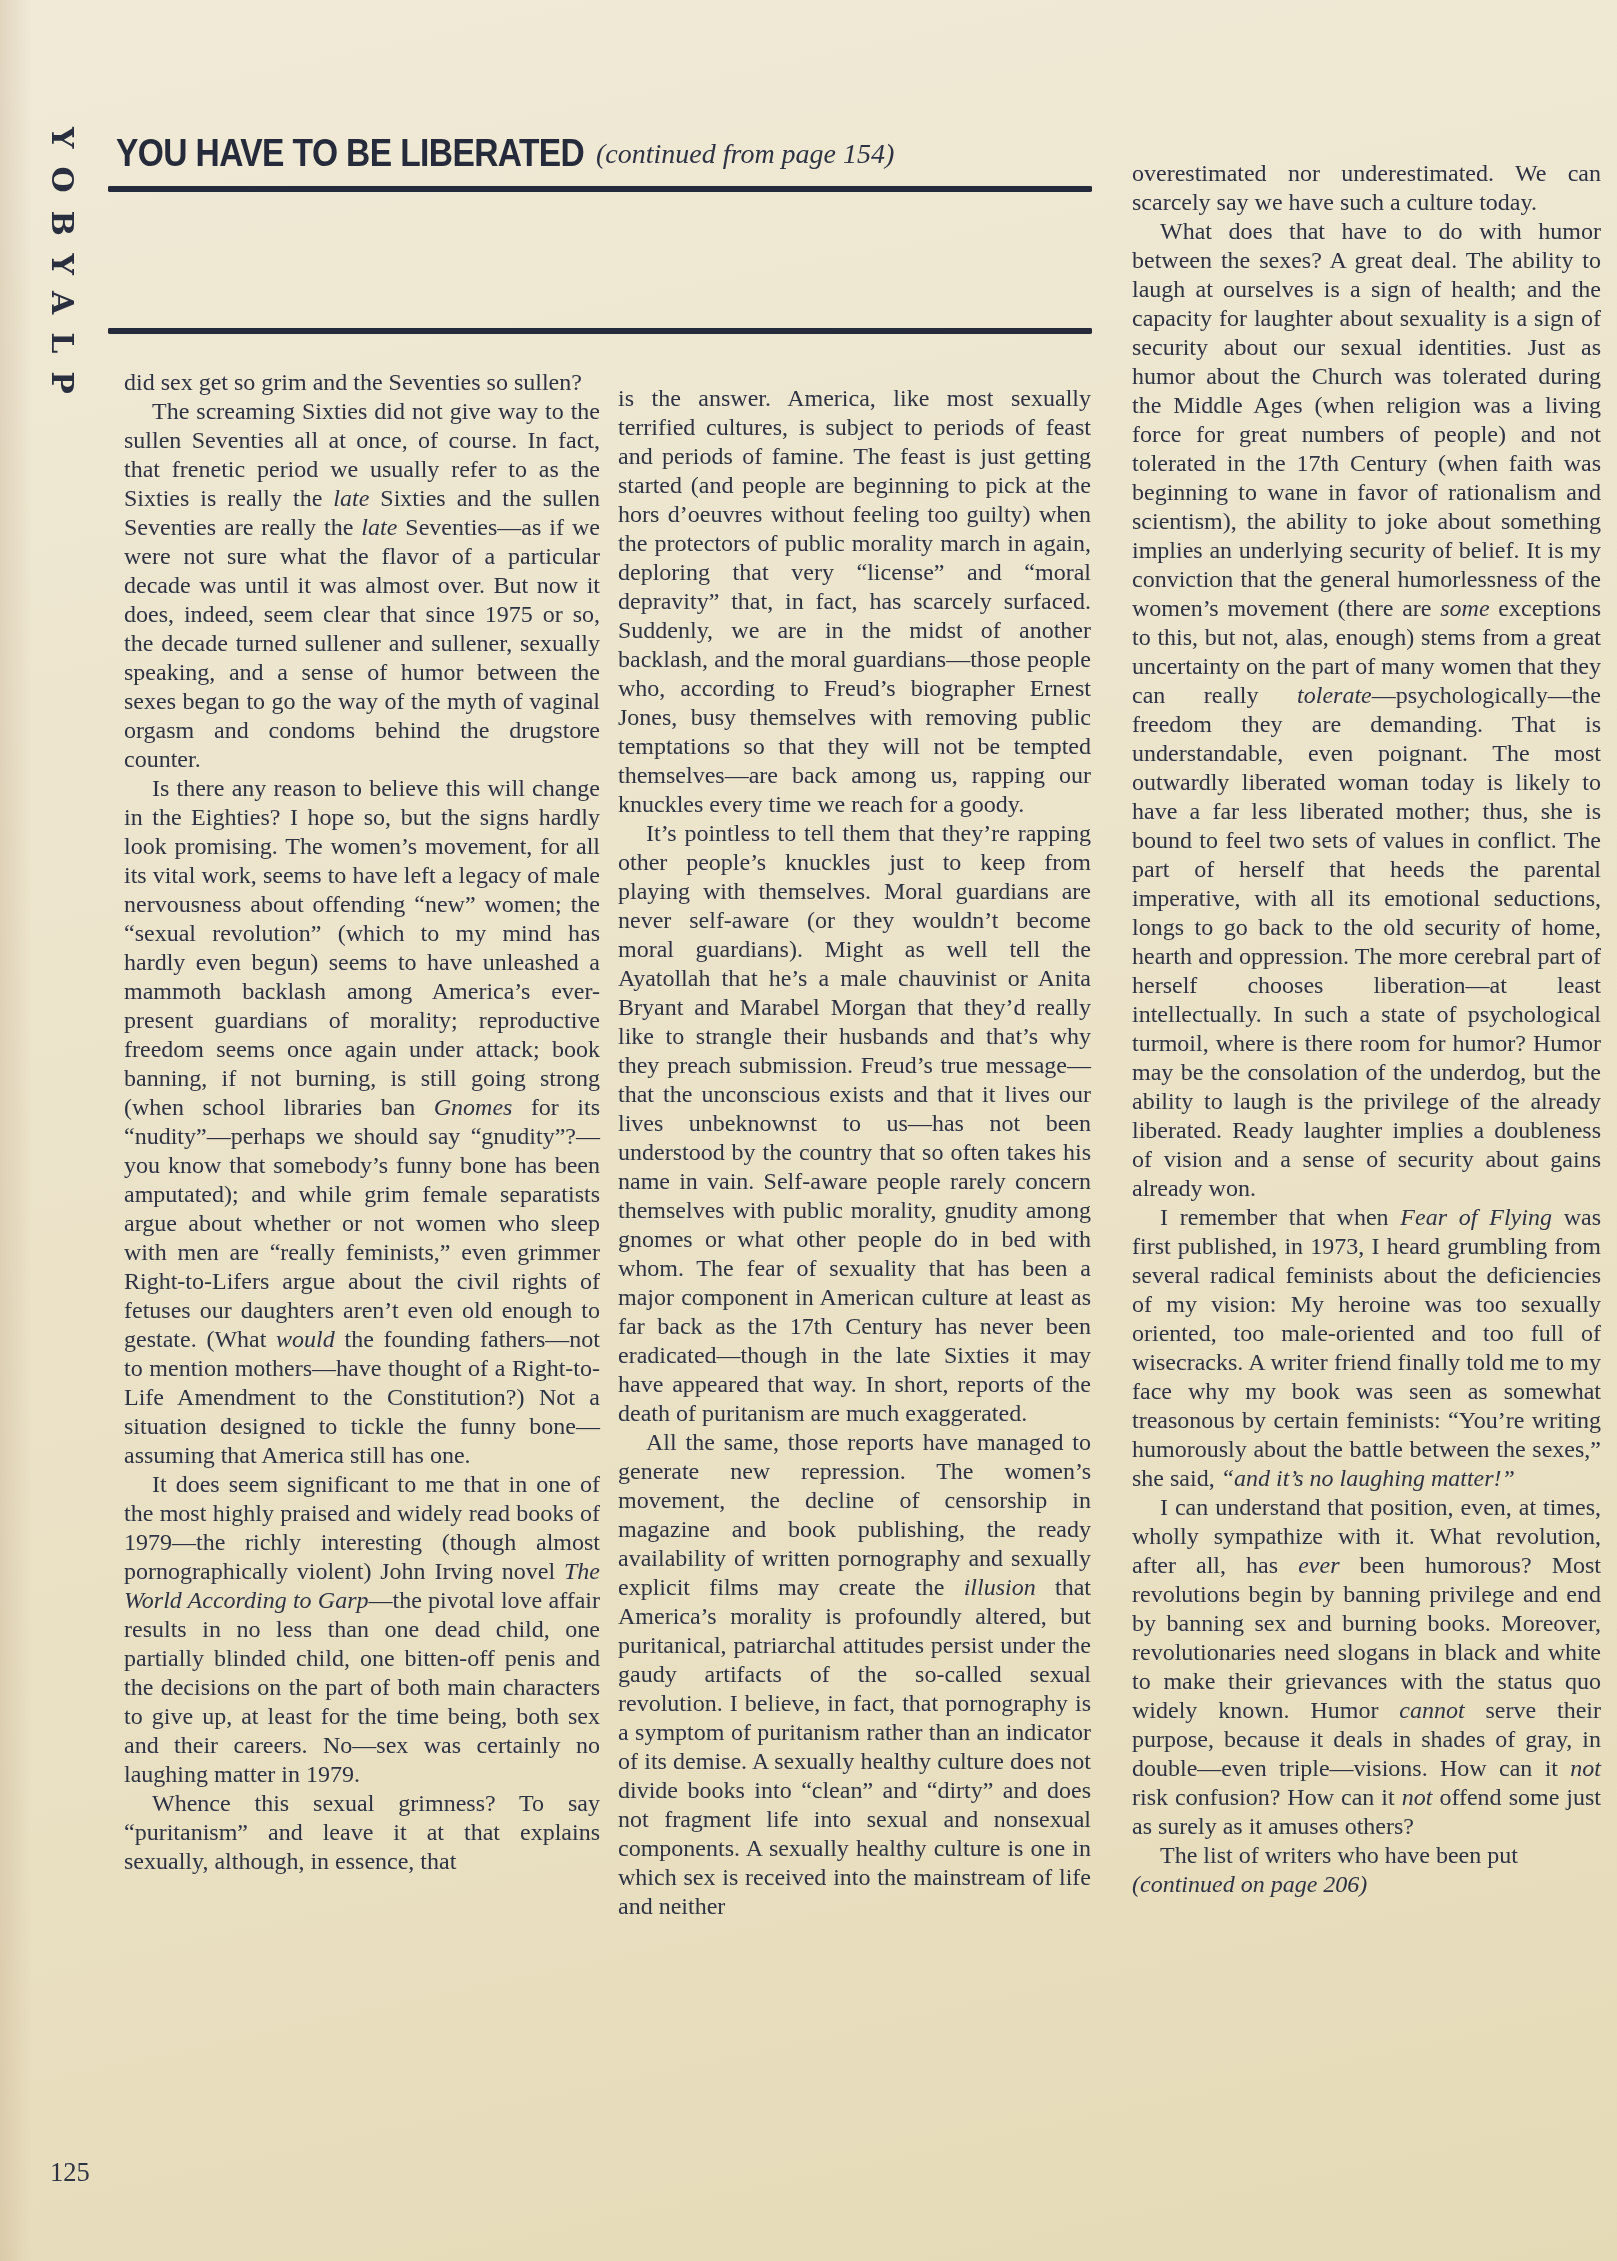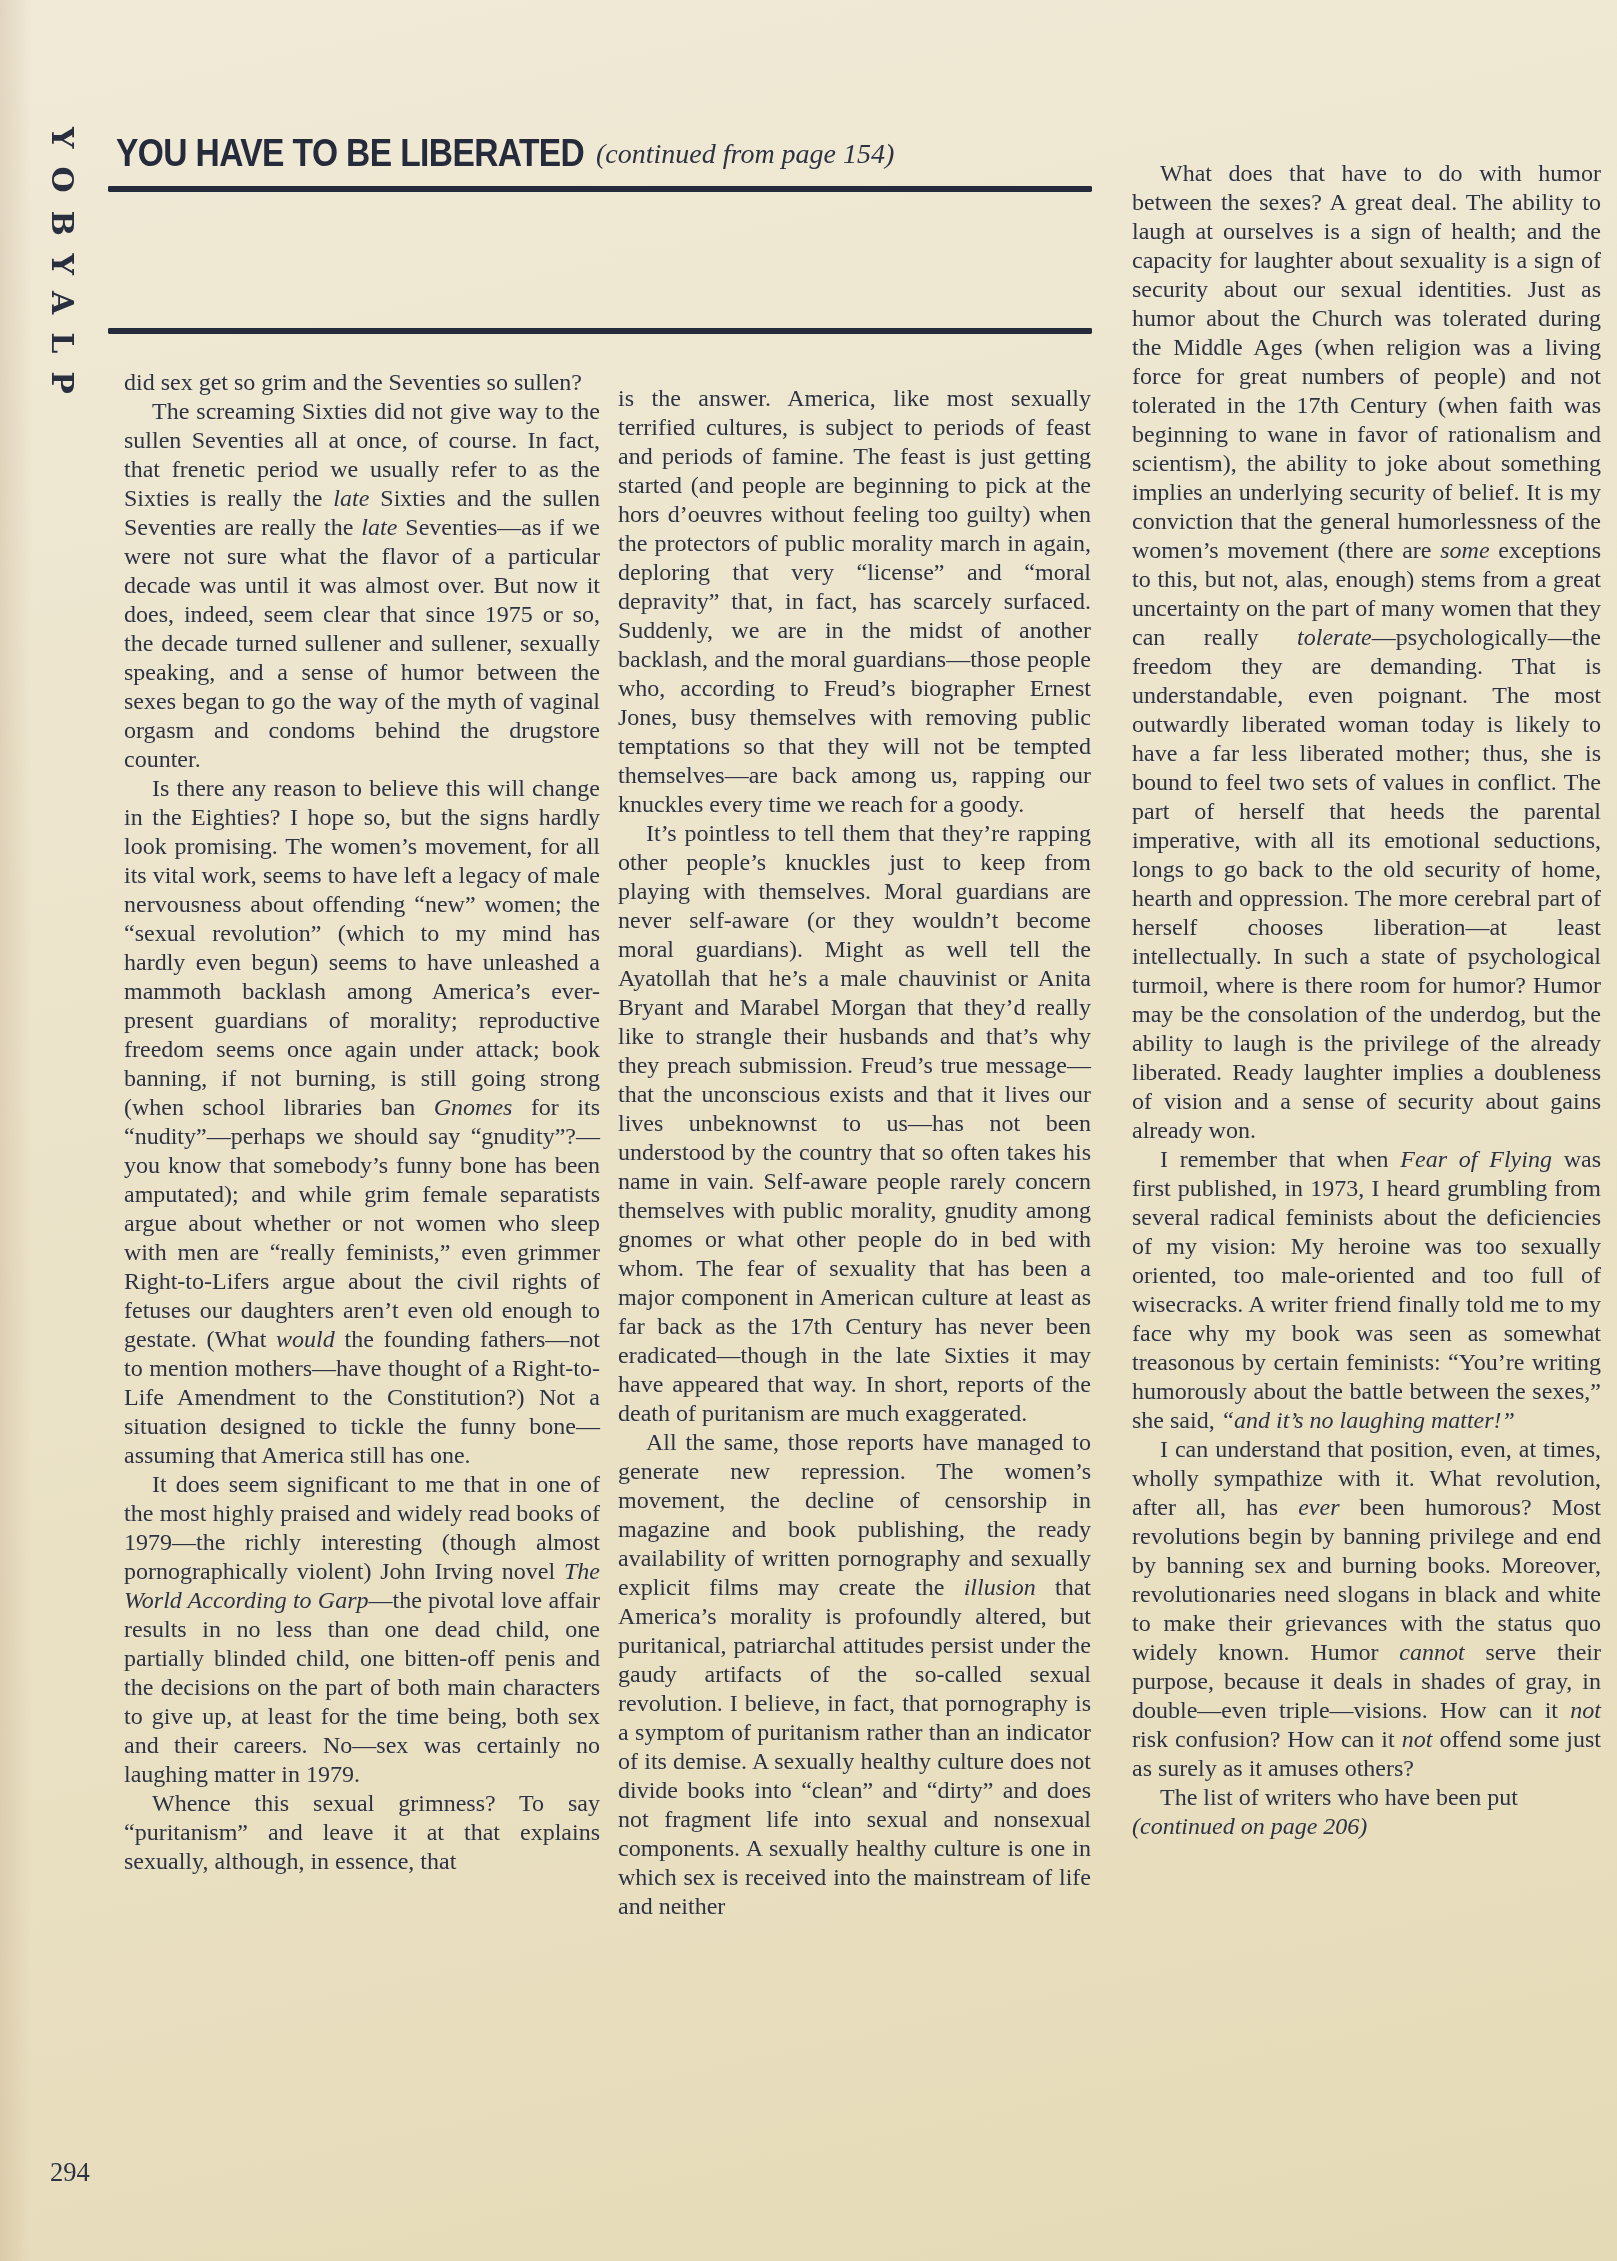--- a/index.html
+++ b/index.html
@@ -130,23 +130,24 @@
       <p class="ind">Is there any reason to believe this will change in the Eighties? I hope so, but the signs hardly look promising. The women’s movement, for all its vital work, seems to have left a legacy of male nervousness about offending “new” women; the “sexual revolution” (which to my mind has hardly even begun) seems to have unleashed a mammoth backlash among America’s ever-present guardians of morality; reproductive freedom seems once again under attack; book banning, if not burning, is still going strong (when school libraries ban <i>Gnomes</i> for its “nudity”—perhaps we should say “gnudity”?—you know that somebody’s funny bone has been amputated); and while grim female separatists argue about whether or not women who sleep with men are “really feminists,” even grimmer Right-to-Lifers argue about the civil rights of fetuses our daughters aren’t even old enough to gestate. (What <i>would</i> the founding fathers—not to mention mothers—have thought of a Right-to-Life Amendment to the Constitution?) Not a situation designed to tickle the funny bone—assuming that America still has one.</p>
       <p class="ind">It does seem significant to me that in one of the most highly praised and widely read books of 1979—the richly interesting (though almost pornographically violent) John Irving novel <i>The World According to Garp</i>—the pivotal love affair results in no less than one dead child, one partially blinded child, one bitten-off penis and the decisions on the part of both main characters to give up, at least for the time being, both sex and their careers. No—sex was certainly no laughing matter in 1979.</p>
       <p class="ind">Whence this sexual grimness? To say “puritanism” and leave it at that explains sexually, although, in essence, that</p>
     </div>
   <div class="col col2" id="col2">
       <p class="">is the answer. America, like most sexually terrified cultures, is subject to periods of feast and periods of famine. The feast is just getting started (and people are beginning to pick at the hors d’oeuvres without feeling too guilty) when the protectors of public morality march in again, deploring that very “license” and “moral depravity” that, in fact, has scarcely surfaced. Suddenly, we are in the midst of another backlash, and the moral guardians—those people who, according to Freud’s biographer Ernest Jones, busy themselves with removing public temptations so that they will not be tempted themselves—are back among us, rapping our knuckles every time we reach for a goody.</p>
       <p class="ind">It’s pointless to tell them that they’re rapping other people’s knuckles just to keep from playing with themselves. Moral guardians are never self-aware (or they wouldn’t become moral guardians). Might as well tell the Ayatollah that he’s a male chauvinist or Anita Bryant and Marabel Morgan that they’d really like to strangle their husbands and that’s why they preach submission. Freud’s true message—that the unconscious exists and that it lives our lives unbeknownst to us—has not been understood by the country that so often takes his name in vain. Self-aware people rarely concern themselves with public morality, gnudity among gnomes or what other people do in bed with whom. The fear of sexuality that has been a major component in American culture at least as far back as the 17th Century has never been eradicated—though in the late Sixties it may have appeared that way. In short, reports of the death of puritanism are much exaggerated.</p>
       <p class="ind">All the same, those reports have managed to generate new repression. The women’s movement, the decline of censorship in magazine and book publishing, the ready availability of written pornography and sexually explicit films may create the <i>illusion</i> that America’s morality is profoundly altered, but puritanical, patriarchal attitudes persist under the gaudy artifacts of the so-called sexual revolution. I believe, in fact, that pornography is a symptom of puritanism rather than an indicator of its demise. A sexually healthy culture does not divide books into “clean” and “dirty” and does not fragment life into sexual and nonsexual components. A sexually healthy culture is one in which sex is received into the mainstream of life and neither</p>
     </div>
   <div class="col col3" id="col3">
+      <p class="">overestimated nor underestimated. We can scarcely say we have such a culture today.</p>
       <p class="ind">What does that have to do with humor between the sexes? A great deal. The ability to laugh at ourselves is a sign of health; and the capacity for laughter about sexuality is a sign of security about our sexual identities. Just as humor about the Church was tolerated during the Middle Ages (when religion was a living force for great numbers of people) and not tolerated in the 17th Century (when faith was beginning to wane in favor of rationalism and scientism), the ability to joke about something implies an underlying security of belief. It is my conviction that the general humorlessness of the women’s movement (there are <i>some</i> exceptions to this, but not, alas, enough) stems from a great uncertainty on the part of many women that they can really <i>tolerate</i>—psychologically—the freedom they are demanding. That is understandable, even poignant. The most outwardly liberated woman today is likely to have a far less liberated mother; thus, she is bound to feel two sets of values in conflict. The part of herself that heeds the parental imperative, with all its emotional seductions, longs to go back to the old security of home, hearth and oppression. The more cerebral part of herself chooses liberation—at least intellectually. In such a state of psychological turmoil, where is there room for humor? Humor may be the consolation of the underdog, but the ability to laugh is the privilege of the already liberated. Ready laughter implies a doubleness of vision and a sense of security about gains already won.</p>
       <p class="ind">I remember that when <i>Fear of Flying</i> was first published, in 1973, I heard grumbling from several radical feminists about the deficiencies of my vision: My heroine was too sexually oriented, too male-oriented and too full of wisecracks. A writer friend finally told me to my face why my book was seen as somewhat treasonous by certain feminists: “You’re writing humorously about the battle between the sexes,” she said, <i>“and it’s no laughing matter!”</i></p>
       <p class="ind">I can understand that position, even, at times, wholly sympathize with it. What revolution, after all, has <i>ever</i> been humorous? Most revolutions begin by banning privilege and end by banning sex and burning books. Moreover, revolutionaries need slogans in black and white to make their grievances with the status quo widely known. Humor <i>cannot</i> serve their purpose, because it deals in shades of gray, in double—even triple—visions. How can it <i>not</i> risk confusion? How can it <i>not</i> offend some just as surely as it amuses others?</p>
       <p class="ind">The list of writers who have been put</p>
       <div class="continued-on"><i>(continued on page 206)</i></div>
     </div>
 
-  <div class="page-number">294</div>
+  <div class="page-number">125</div>
 
 </div>
 
 
 </body></html>

